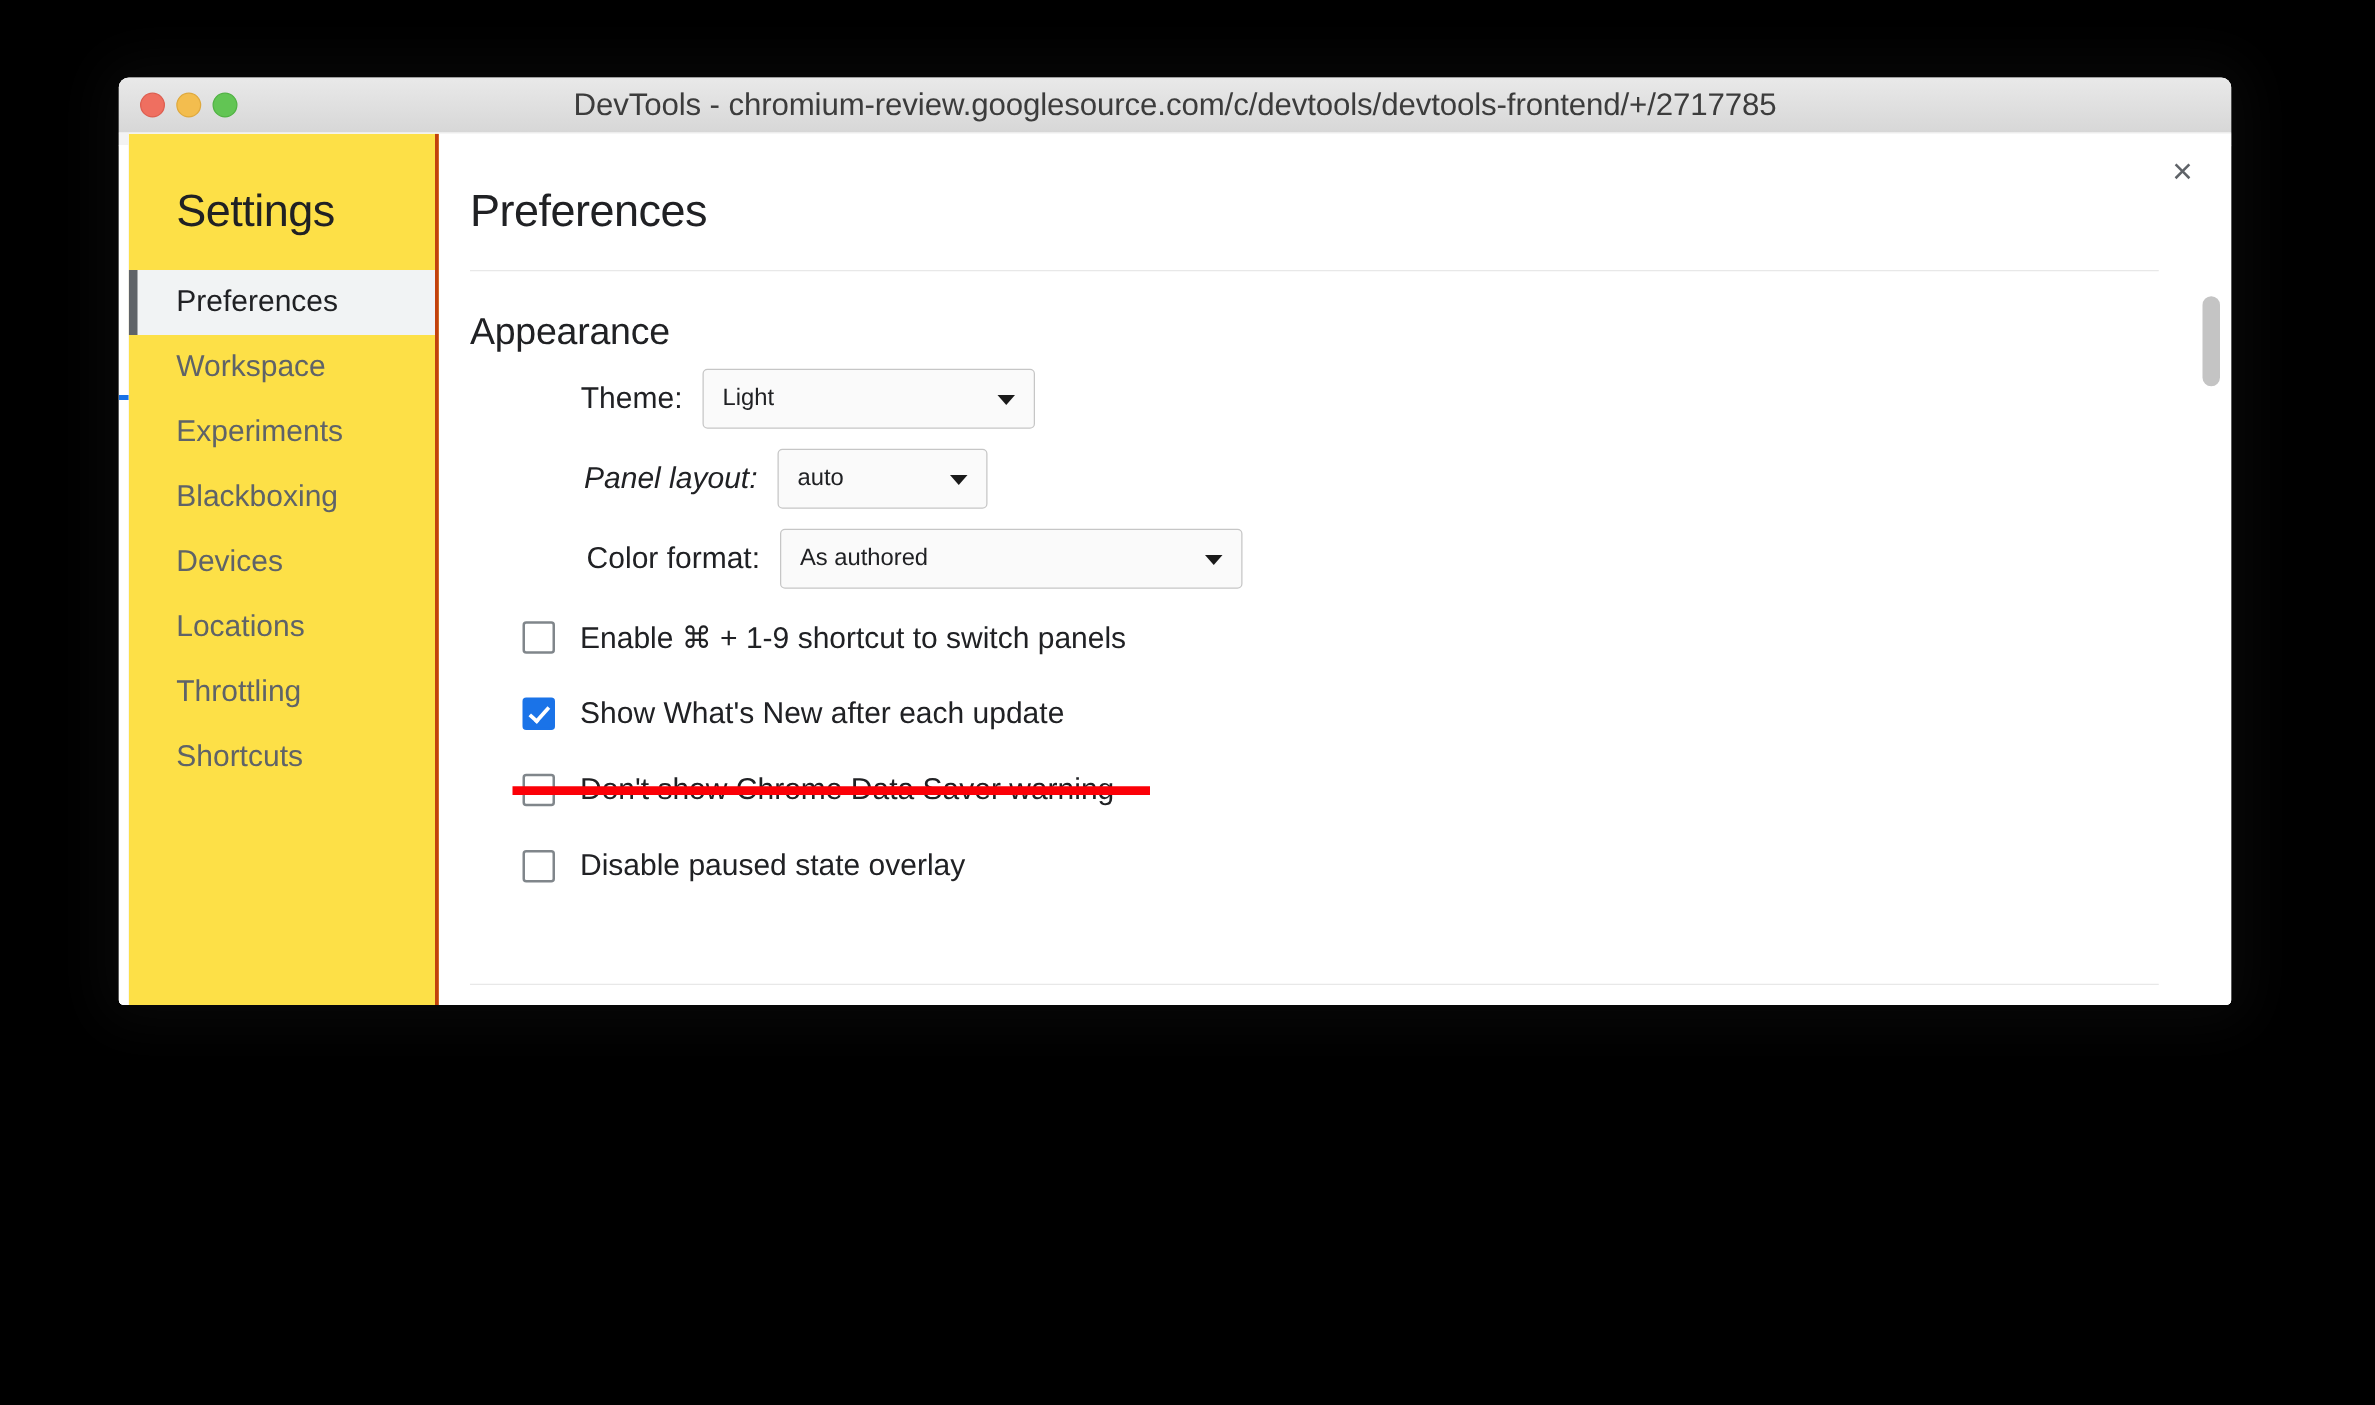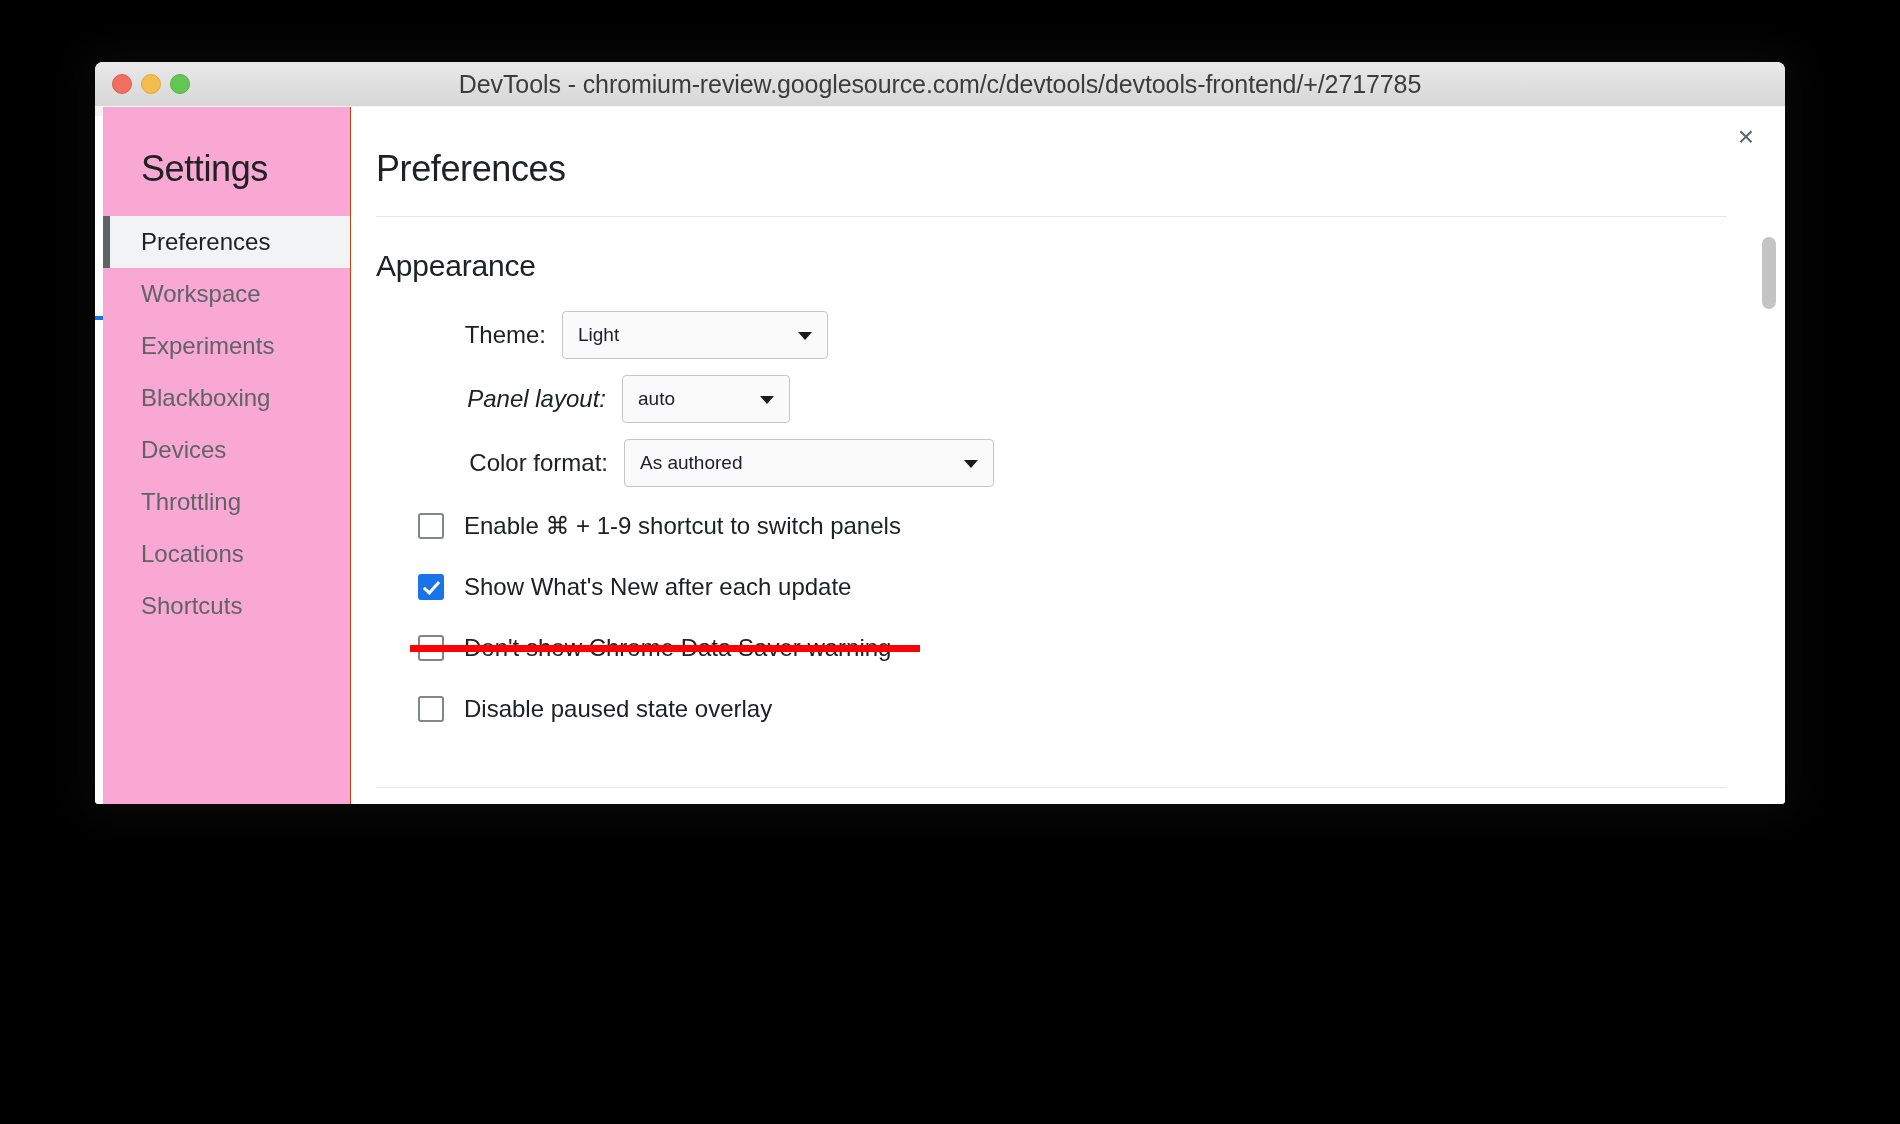--- a/index.html
+++ b/index.html
@@ -136,22 +136,22 @@
   .dialog-cols {
     display: flex;
     height: 100%;
   }
 
   
   .sidebar {
     width: 248px;
     flex: 0 0 248px;
     padding-top: 41px;
-    background: #f9a8d4;
-    border-right: 1px solid #c2410c;
+    background: #fde047;
+    border-right: 3px solid #c2410c;
     box-sizing: border-box;
   }
   .sidebar-title {
     font-size: 36px;
     color: #202124;
     padding-left: 38px;
     margin-bottom: 26px;
     letter-spacing: -0.4px;
   }
   .nav-item {
@@ -198,21 +198,21 @@
     border-top: 1px solid #e8e8e8;
   }
   .content-scroll {
     position: relative;
     padding: 0 58px 0 25px;
   }
   .section-title {
     font-size: 30px;
     color: #202124;
     margin-top: 32px;
-    margin-bottom: 28px;
+    margin-bottom: 12px;
     letter-spacing: -0.2px;
   }
 
   .field-row {
     display: flex;
     align-items: center;
     margin-bottom: 16px;
     padding-left: 42px;
   }
   .field-label {
@@ -373,24 +373,24 @@
           <div class="nav-item">
             <span>Experiments</span>
           </div>
           <div class="nav-item">
             <span>Blackboxing</span>
           </div>
           <div class="nav-item">
             <span>Devices</span>
           </div>
           <div class="nav-item">
+            <span>Locations</span>
+          </div>
+          <div class="nav-item">
             <span>Throttling</span>
-          </div>
-          <div class="nav-item">
-            <span>Locations</span>
           </div>
           <div class="nav-item">
             <span>Shortcuts</span>
           </div>
         </div>
 
         <div class="content">
           <div class="content-title">Preferences</div>
           <div class="content-sep"></div>
 

